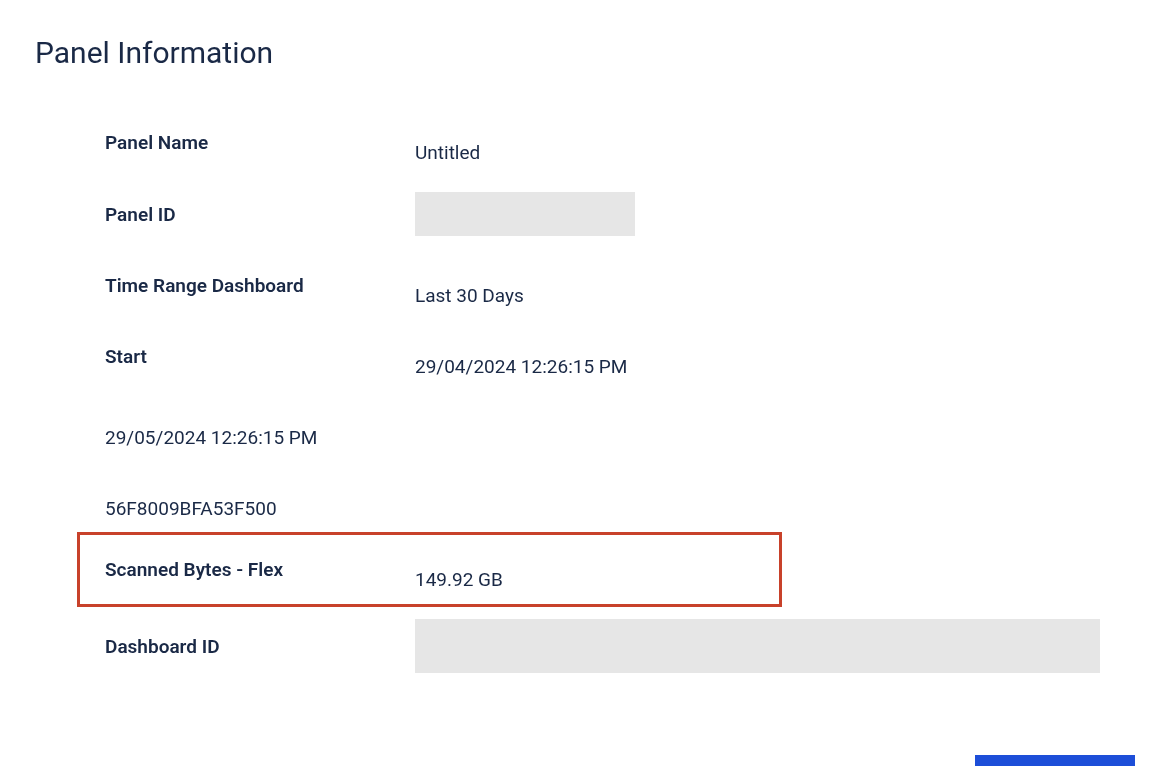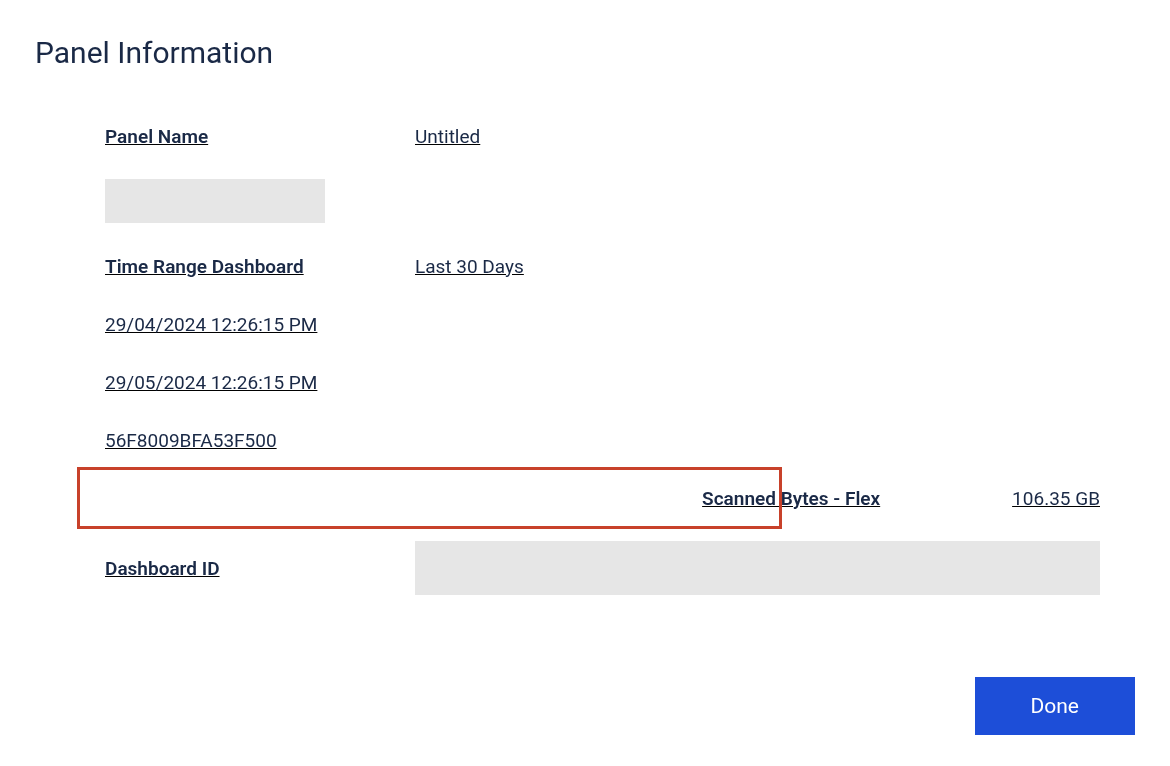--- a/index.html
+++ b/index.html
@@ -22,47 +22,46 @@
     }
     .info-table {
       margin-left: 70px;
       margin-right: 35px;
     }
     .info-row {
       display: flex;
       align-items: center;
       min-height: 58px;
       padding: 14px 0;
-      text-decoration: underline;
     }
     .info-label {
       width: 310px;
       font-size: 19px;
       font-weight: 600;
       color: #1a2946;
       flex-shrink: 0;
     }
     .info-value {
       font-size: 19px;
       font-weight: 400;
       color: #1a2946;
+      margin-top: 20px;
     }
     .redacted-small {
       background: #e6e6e6;
       width: 220px;
       height: 44px;
     }
     .redacted-large {
       background: #e6e6e6;
       flex: 1;
       height: 54px;
     }
     .highlighted-row {
       position: relative;
-      justify-content: flex-end;
     }
     .highlighted-row::after {
       content: "";
       position: absolute;
       left: -28px;
       right: 318px;
       top: -2px;
       bottom: -2px;
       border: 3px solid #c8412a;
       pointer-events: none;
@@ -90,43 +89,45 @@
 <h1 class="dialog-title">Panel Information</h1>
 
 <div class="info-table">
 
   <div class="info-row">
     <div class="info-label">Panel Name</div>
     <div class="info-value">Untitled</div>
   </div>
 
   <div class="info-row">
+    <div class="info-label">Panel ID</div>
     <div class="redacted-small"></div>
   </div>
 
   <div class="info-row">
     <div class="info-label">Time Range Dashboard</div>
     <div class="info-value">Last 30 Days</div>
   </div>
 
   <div class="info-row">
+    <div class="info-label">Start</div>
     <div class="info-value">29/04/2024 12:26:15 PM</div>
   </div>
 
   <div class="info-row">
     <div class="info-value">29/05/2024 12:26:15 PM</div>
   </div>
 
   <div class="info-row">
     <div class="info-value">56F8009BFA53F500</div>
   </div>
 
   <div class="info-row highlighted-row">
     <div class="info-label">Scanned Bytes - Flex</div>
-    <div class="info-value">106.35 GB</div>
+    <div class="info-value">149.92 GB</div>
   </div>
 
   <div class="info-row">
     <div class="info-label">Dashboard ID</div>
     <div class="redacted-large"></div>
   </div>
 
 </div>
 
 <div class="footer">

